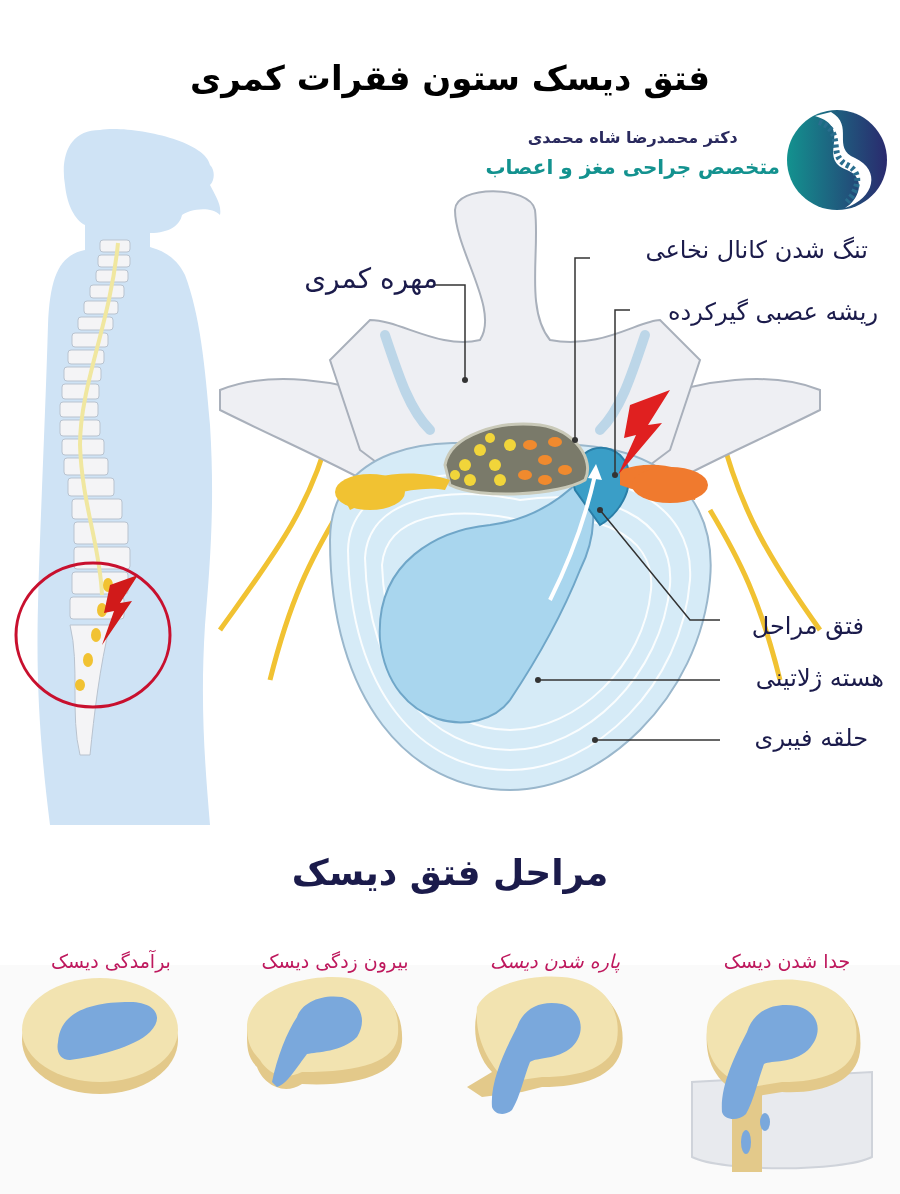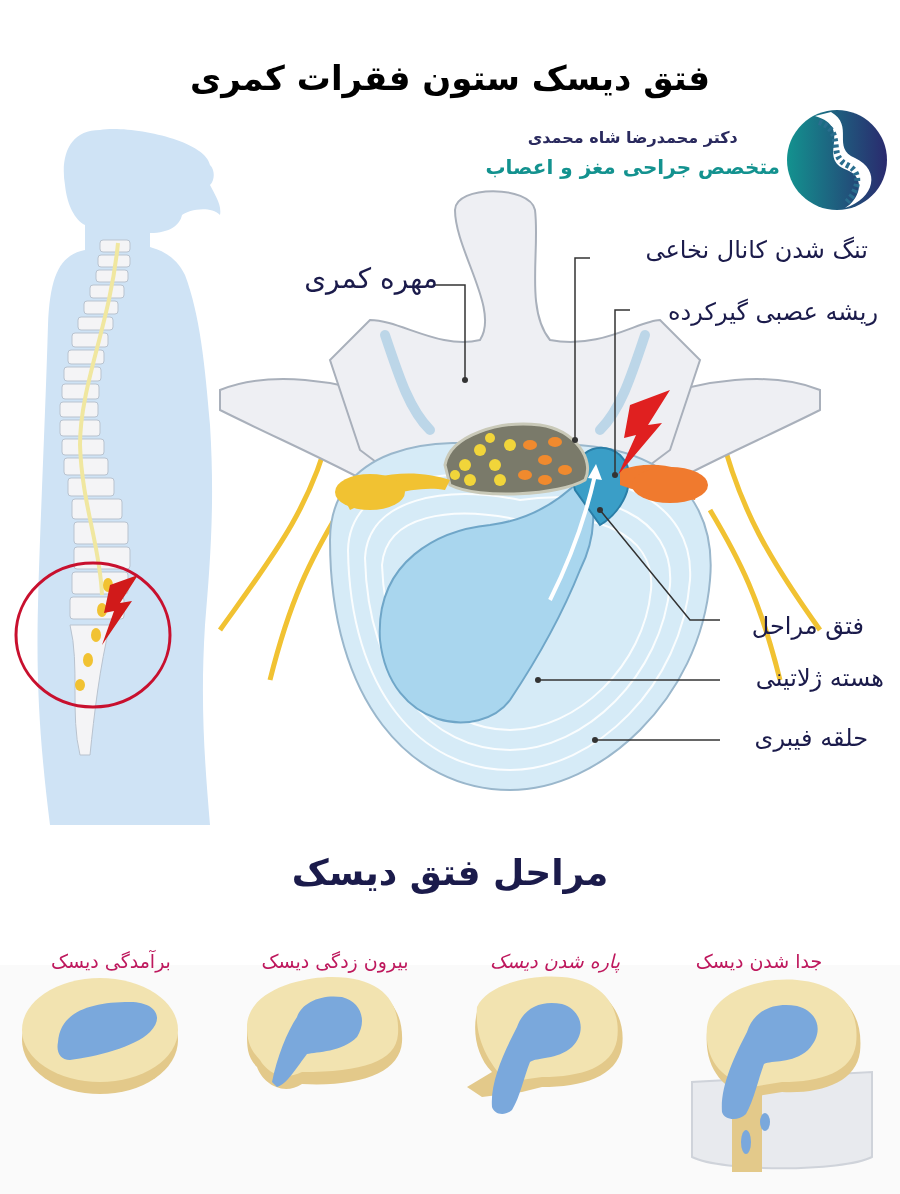--- a/index.html
+++ b/index.html
@@ -148,21 +148,21 @@
 <div class="abs label" style="right:462px;top:262px;font-size:28px;">مهره کمری</div>
 <div class="abs label" style="right:32px;top:236px;font-size:24px;">تنگ شدن کانال نخاعی</div>
 <div class="abs label" style="right:22px;top:298px;font-size:24px;">ریشه عصبی گیرکرده</div>
 <div class="abs label" style="right:36px;top:612px;font-size:24px;">فتق مراحل</div>
 <div class="abs label" style="right:16px;top:664px;font-size:24px;margin-left:20px;">هسته ژلاتینی</div>
 <div class="abs label" style="right:32px;top:724px;font-size:24px;">حلقه فیبری</div>
 
 <div class="abs section-title">مراحل فتق دیسک</div>
 <div class="abs stages-bg"></div>
 
-<div class="abs stage-label" style="left:654px;">جدا شدن دیسک</div>
+<div class="abs stage-label" style="left:682px;">جدا شدن دیسک</div>
 <div class="abs stage-label" style="left:450px;font-style:italic;">پاره شدن دیسک</div>
 <div class="abs stage-label" style="left:230px;">بیرون زدگی دیسک</div>
 <div class="abs stage-label" style="left:6px;">برآمدگی دیسک</div>
 
 <svg style="left:20px;top:972px" width="160" height="125" viewBox="0 0 160 125">
   <ellipse cx="80" cy="68" rx="78" ry="54" fill="#e3c98a"></ellipse>
   <ellipse cx="80" cy="58" rx="78" ry="52" fill="#f2e3b0"></ellipse>
   <path d="M38 70 C40 40 70 30 110 30 C135 30 145 45 130 60 C115 75 75 85 50 88 C40 88 36 80 38 70 Z" fill="#7aa8dc"></path>
 </svg>
 

